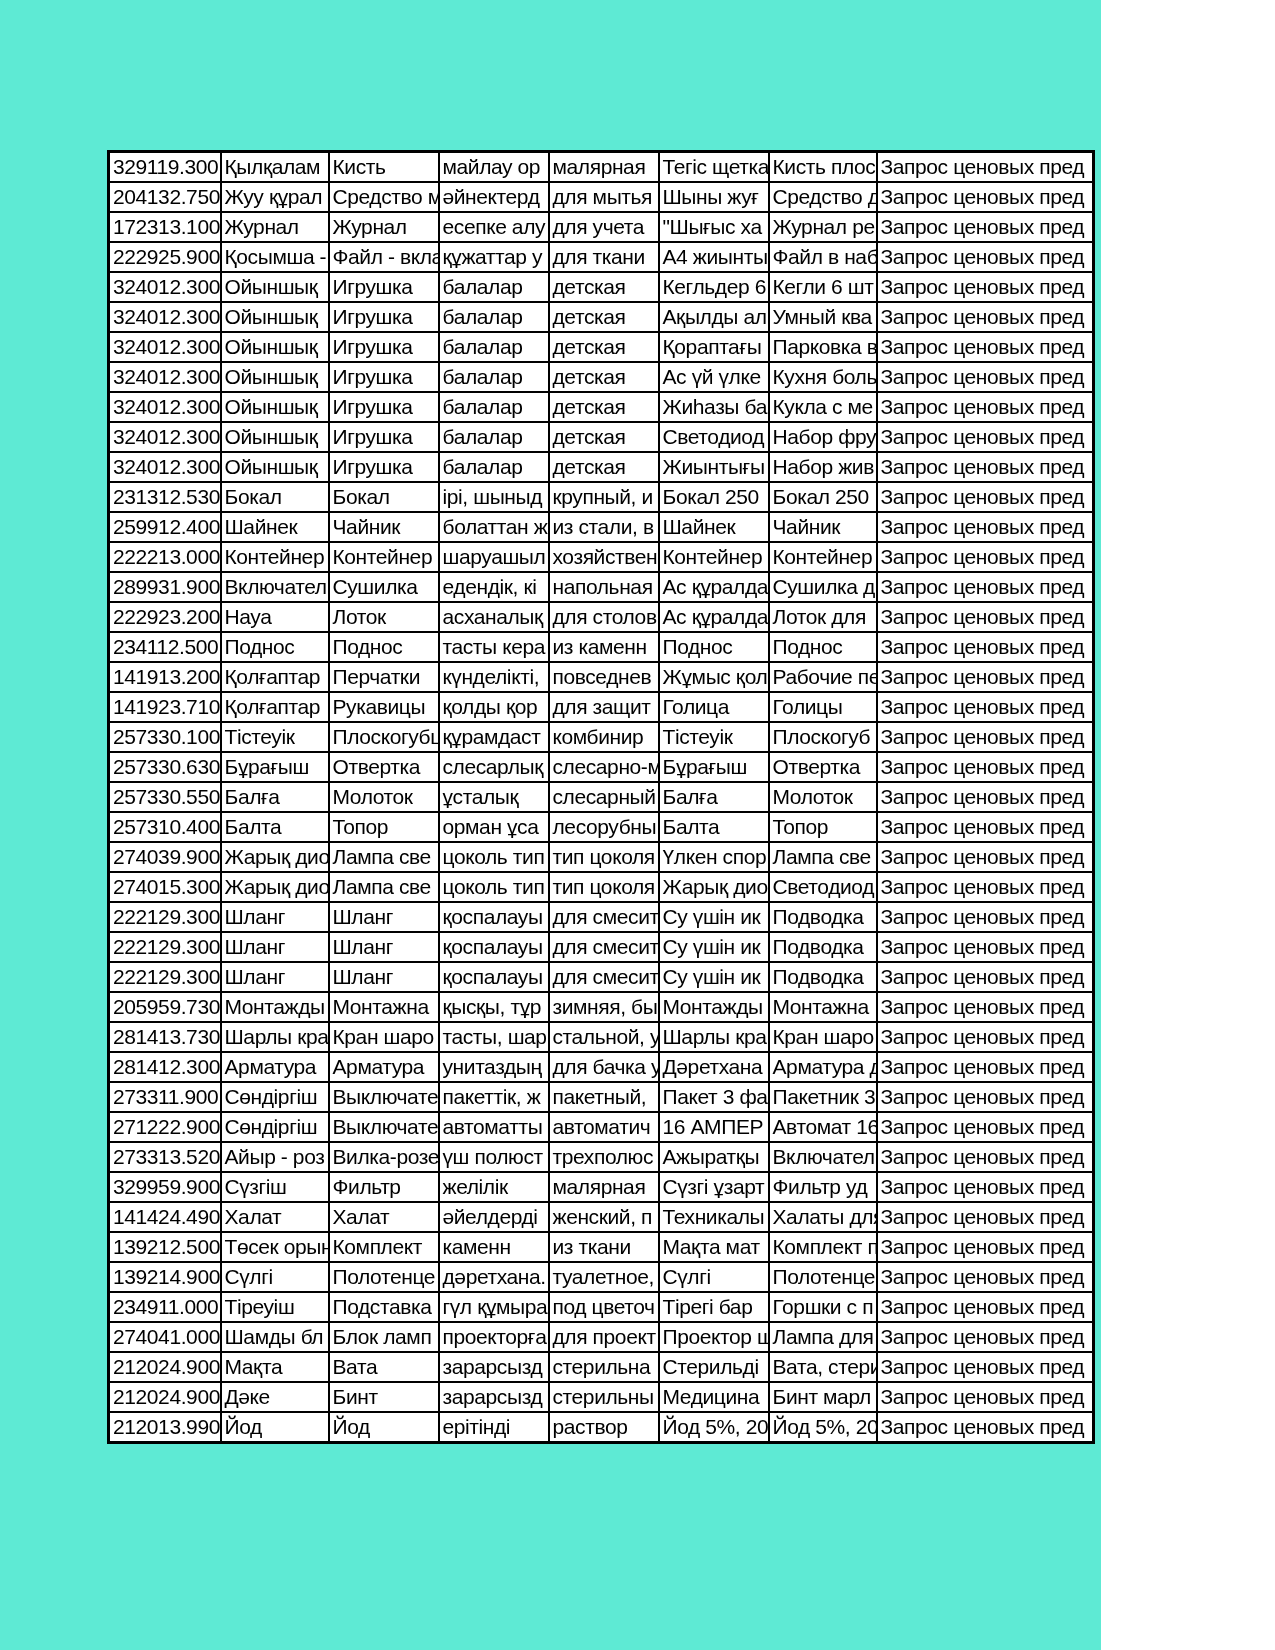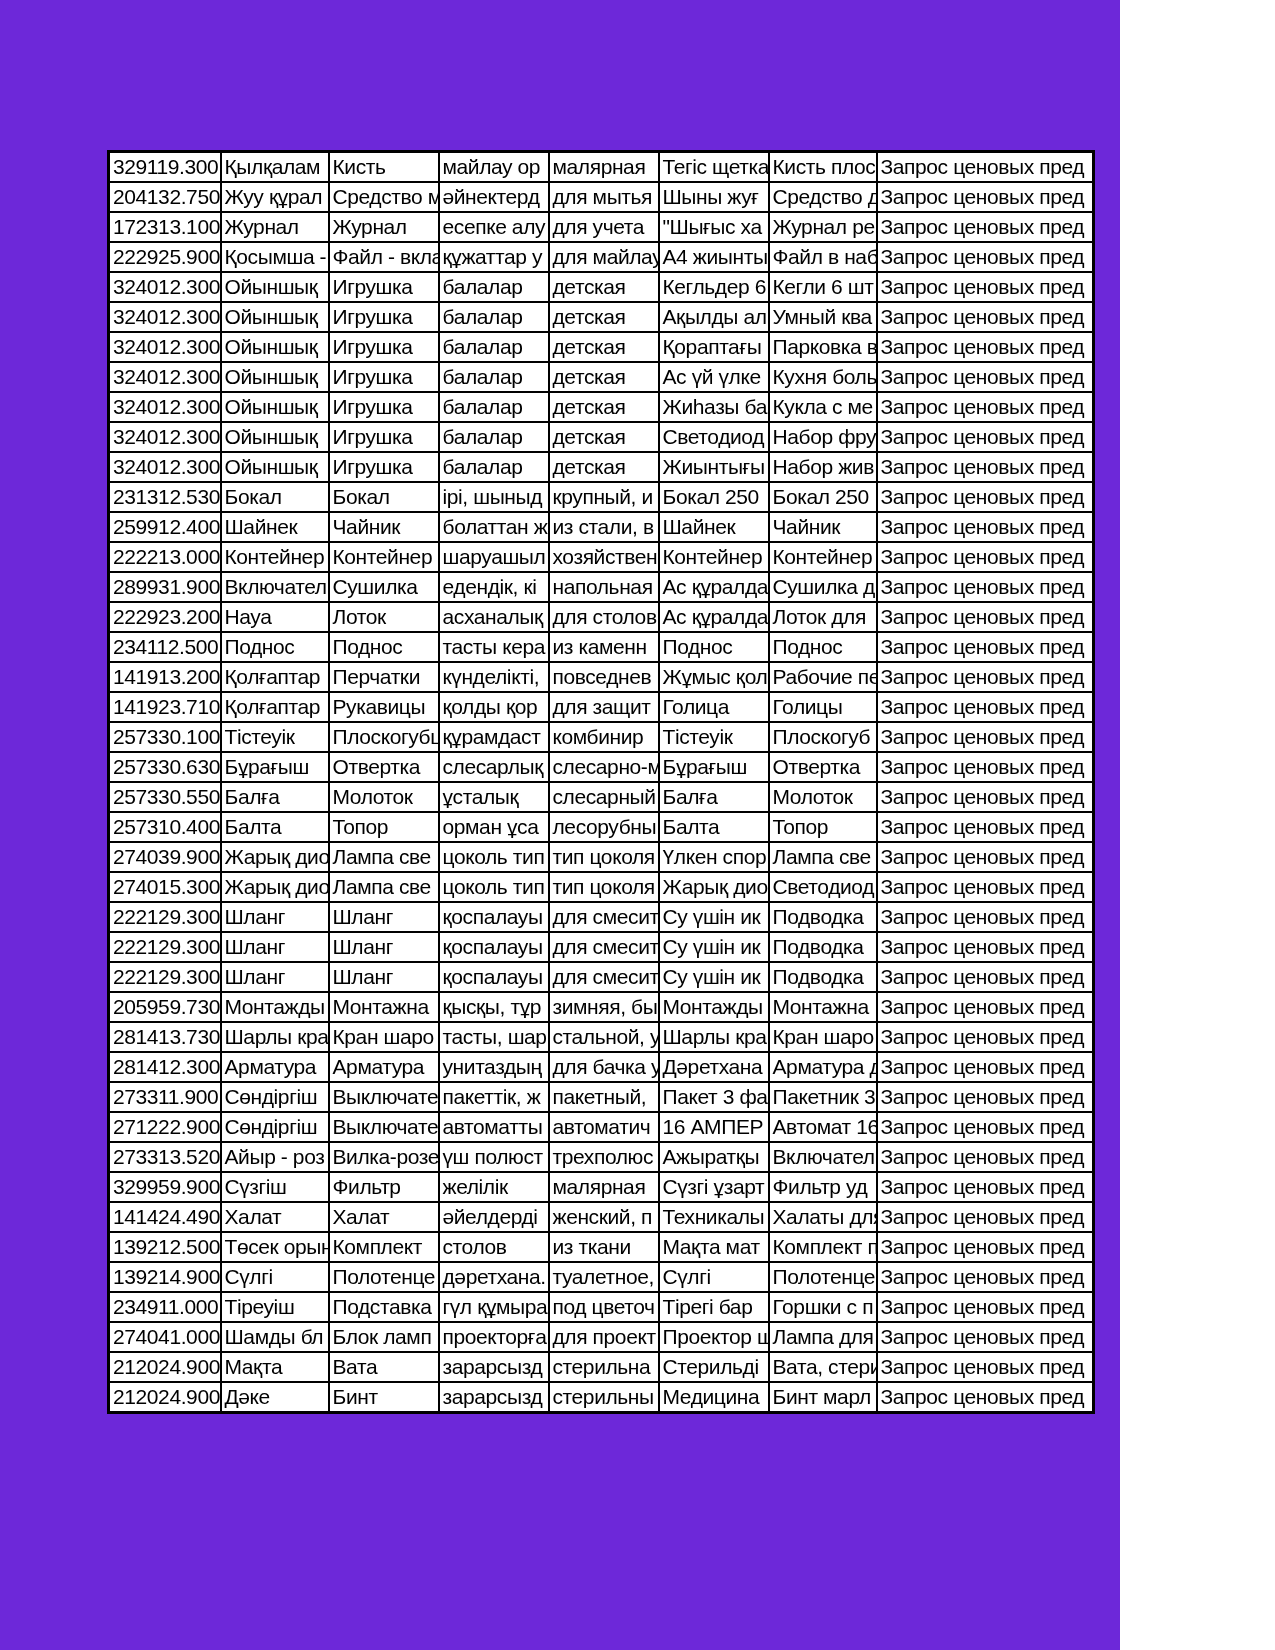--- a/index.html
+++ b/index.html
@@ -4,24 +4,23 @@
 <style>
   html, body {
     margin: 0;
     padding: 0;
     background: #ffffff;
   }
   .page {
     position: relative;
     width: 1101px;
     height: 1650px;
-    background: #6d28d9;
+    background: #5eead4;
     overflow: hidden;
     font-family: "Liberation Sans", sans-serif;
-    padding-left: 19px;
   }
   table.price-table {
     position: absolute;
     left: 107px;
     top: 150px;
     width: 985px;
     table-layout: fixed;
     border-collapse: collapse;
     border: 3px solid #000000;
   }
@@ -83,21 +82,21 @@
           <td>для учета</td>
           <td>"Шығыс ха</td>
           <td>Журнал ре</td>
           <td>Запрос ценовых пред</td>
         </tr>
         <tr>
           <td>222925.900</td>
           <td>Қосымша -</td>
           <td>Файл - вкла</td>
           <td>құжаттар у</td>
-          <td>для майлау</td>
+          <td>для ткани</td>
           <td>А4 жиынты</td>
           <td>Файл в наб</td>
           <td>Запрос ценовых пред</td>
         </tr>
         <tr>
           <td>324012.300</td>
           <td>Ойыншық</td>
           <td>Игрушка</td>
           <td>балалар</td>
           <td>детская</td>
@@ -412,21 +411,21 @@
           <td>әйелдерді</td>
           <td>женский, п</td>
           <td>Техникалы</td>
           <td>Халаты для</td>
           <td>Запрос ценовых пред</td>
         </tr>
         <tr>
           <td>139212.500</td>
           <td>Төсек орын</td>
           <td>Комплект</td>
-          <td>столов</td>
+          <td>каменн</td>
           <td>из ткани</td>
           <td>Мақта мат</td>
           <td>Комплект п</td>
           <td>Запрос ценовых пред</td>
         </tr>
         <tr>
           <td>139214.900</td>
           <td>Сүлгі</td>
           <td>Полотенце</td>
           <td>дәретхана.</td>
@@ -468,15 +467,25 @@
         <tr>
           <td>212024.900</td>
           <td>Дәке</td>
           <td>Бинт</td>
           <td>зарарсызд</td>
           <td>стерильны</td>
           <td>Медицина</td>
           <td>Бинт марл</td>
           <td>Запрос ценовых пред</td>
         </tr>
+        <tr>
+          <td>212013.990</td>
+          <td>Йод</td>
+          <td>Йод</td>
+          <td>ерітінді</td>
+          <td>раствор</td>
+          <td>Йод 5%, 20</td>
+          <td>Йод 5%, 20</td>
+          <td>Запрос ценовых пред</td>
+        </tr>
       </tbody>
   </table>
 </div>
 
 </body></html>

